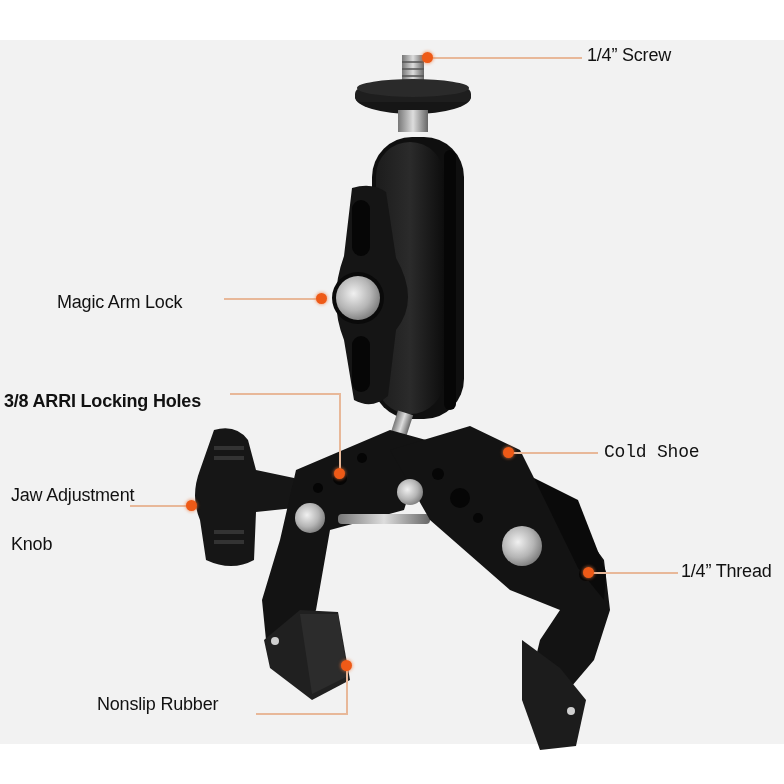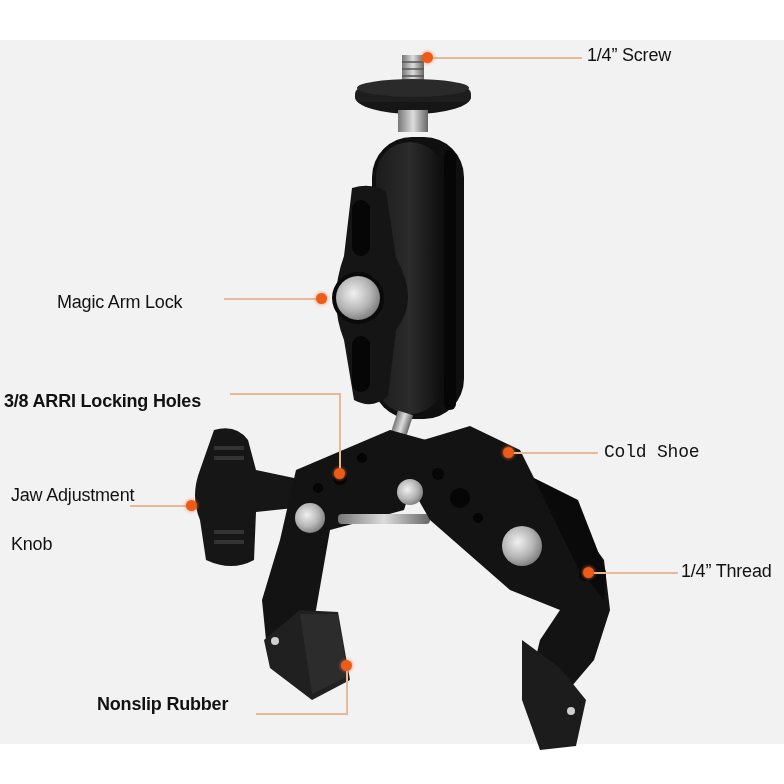--- a/index.html
+++ b/index.html
@@ -111,13 +111,13 @@
 <div class="dot" style="left:503px;top:447px;"></div>
 <div class="label" style="left:604px;top:441px;font-family:Liberation Mono, monospace;">Cold Shoe</div>
 
 <div class="line" style="left:592px;top:572px;width:86px;height:2px;"></div>
 <div class="dot" style="left:583px;top:567px;"></div>
 <div class="label" style="left:681px;top:560px;">1/4” Thread</div>
 
 <div class="line" style="left:256px;top:713px;width:92px;height:2px;"></div>
 <div class="line" style="left:346px;top:668px;width:2px;height:47px;"></div>
 <div class="dot" style="left:341px;top:660px;"></div>
-<div class="label" style="left:97px;top:693px;font-weight:bold;">Nonslip Rubber</div>
+<div class="label" style="left:97px;top:693px;">Nonslip Rubber</div>
 
 </body></html>

